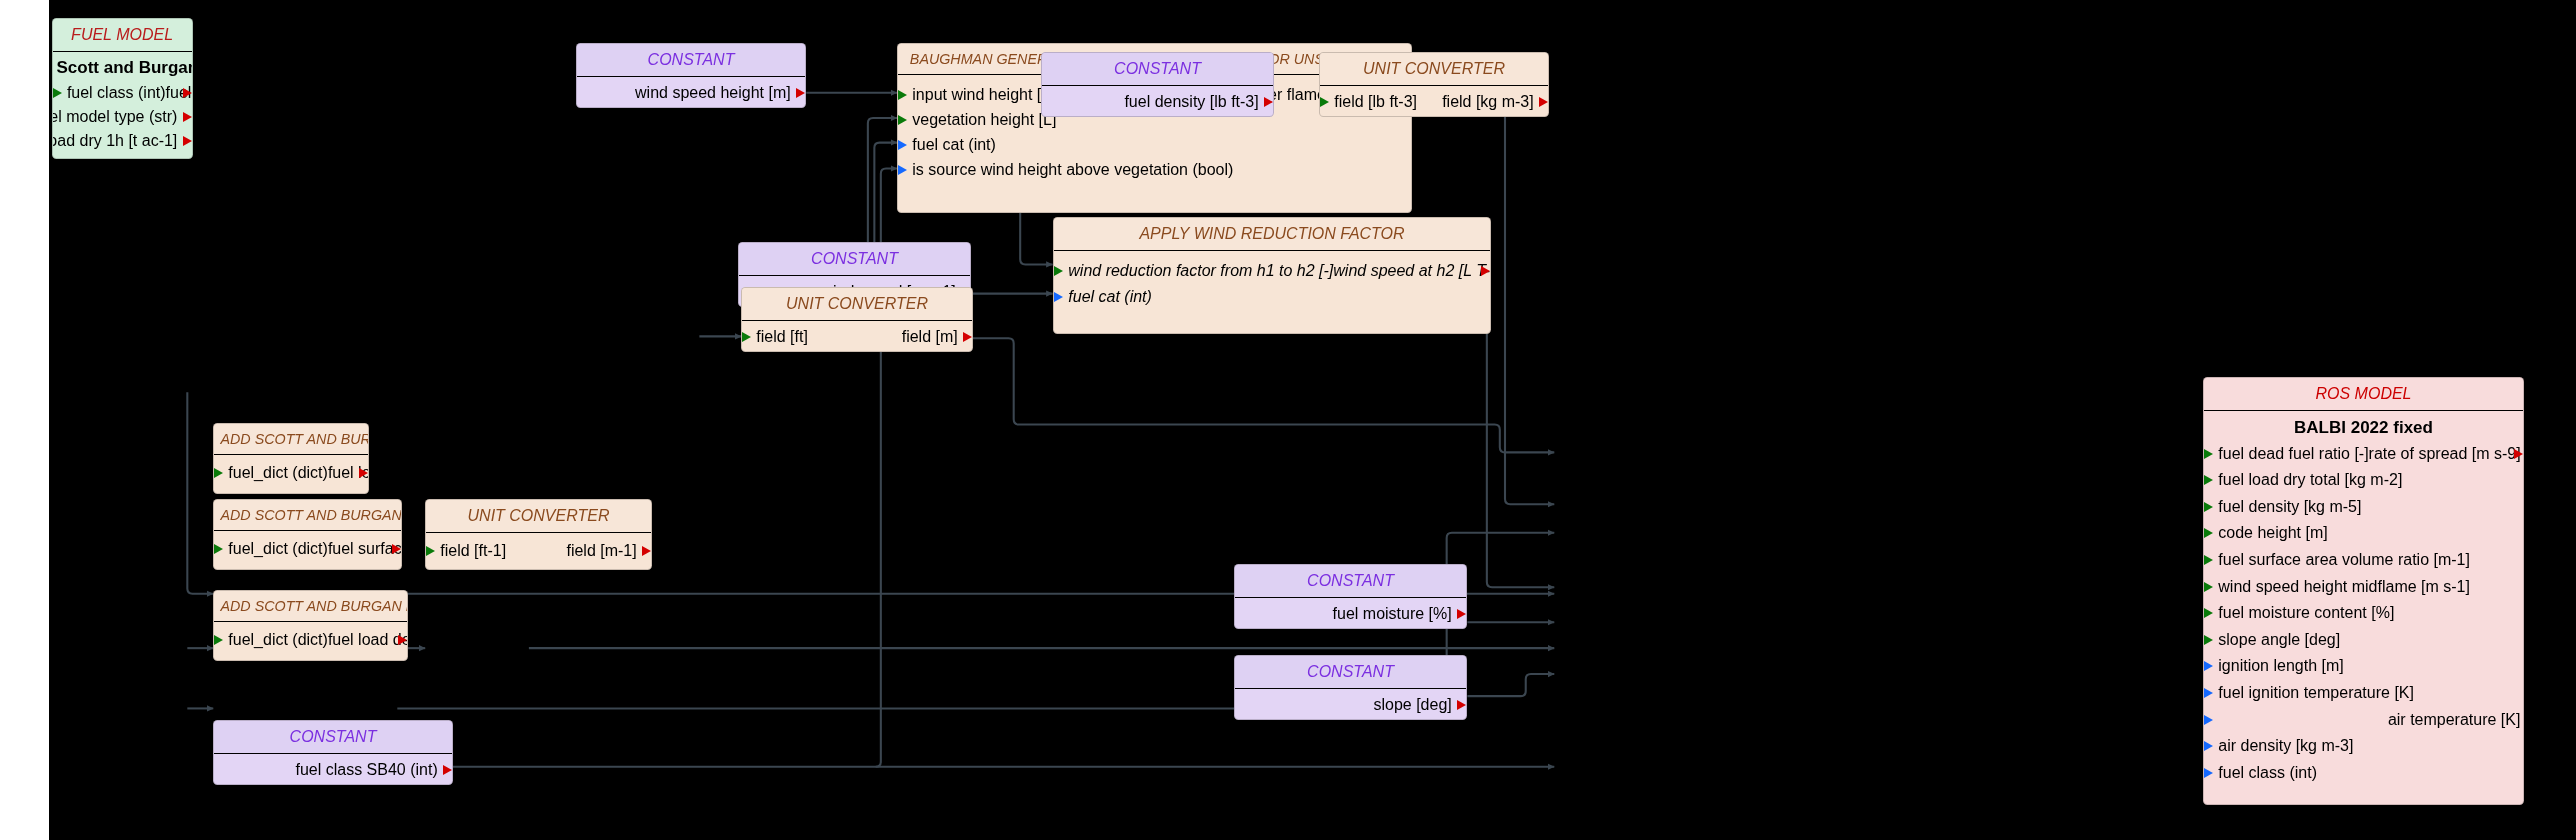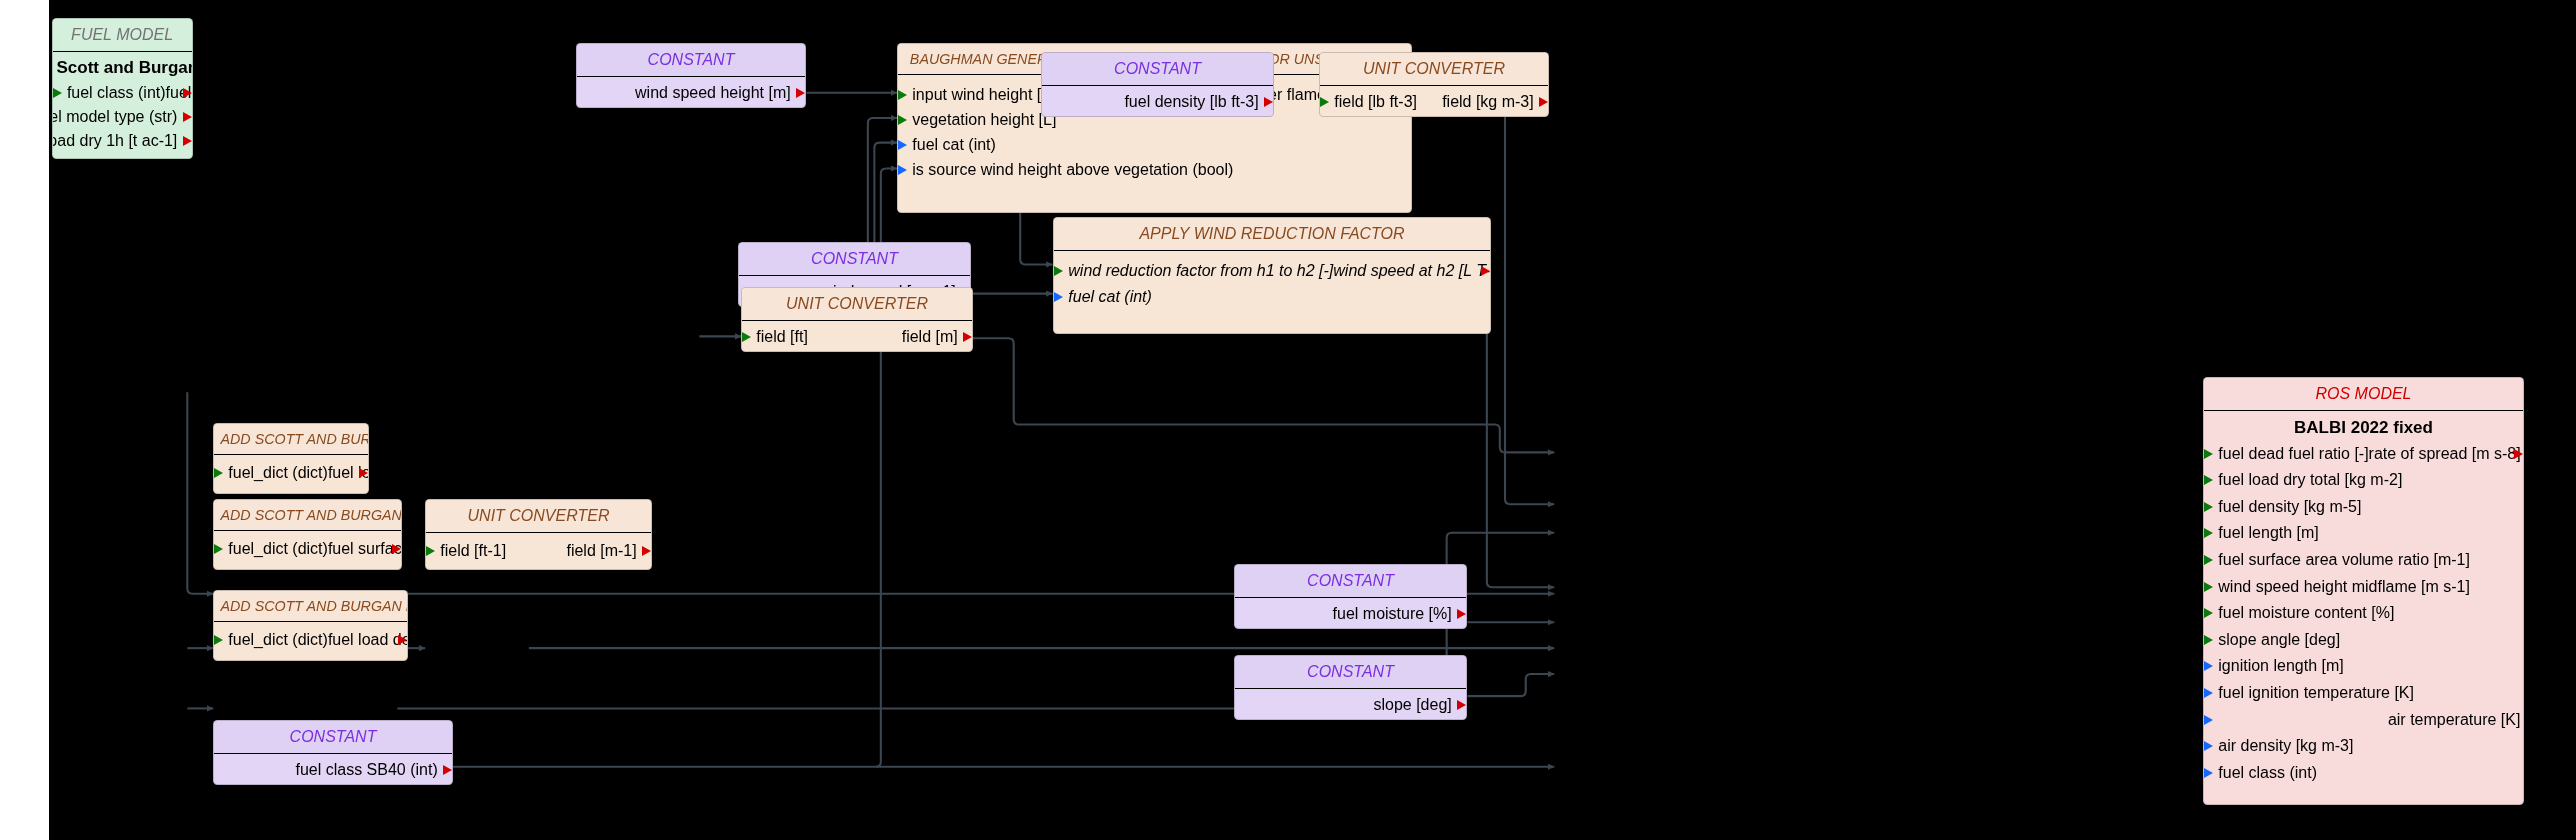--- a/index.html
+++ b/index.html
@@ -75,21 +75,21 @@
     transform:translateY(-50%);
     border-top:5.8px solid transparent;
     border-bottom:5.8px solid transparent;
   }
   .port.in{left:0px;border-left:9px solid #0a7a0a;}
   .port.in.blue{border-left-color:#1569ff;}
   .port.out{right:0px;border-left:9px solid #d40000;}
 
   
   .theme-fuel{background:#d4efdc;}
-  .theme-fuel .hdr{background:#d4efdc;color:#737373;}
+  .theme-fuel .hdr{background:#d4efdc;color:#b91c1c;}
   .theme-const{background:#e3d5f5;}
   .theme-const .hdr{background:#ded1f3;color:#7b2fe0;}
   .theme-op{background:#f7e5d6;}
   .theme-op .hdr{background:#f7e6d8;color:#8a4a1e;}
   .theme-ros{background:#f8dcdc;}
   .theme-ros .hdr{background:#f8dcdc;color:#cc0000;}
 
   .arrowhead{fill:#3b4650;}
   .edge{fill:none;stroke:#3b4650;stroke-width:3.2;}
 </style>
@@ -352,34 +352,34 @@
     </div>
 
     <div class="node theme-ros" style="left:2154px; top:377px; width:321px; height:428px;">
       <div class="hdr">ROS MODEL</div>
       <div class="body">
         <div class="subtitle">BALBI 2022 fixed</div>
         <div class="rows">
           <div class="row" style="height:26.6px;">
             <span class="port in"></span>
             <span class="in-lbl">fuel dead fuel ratio [-]</span>
-            <span class="out-lbl">rate of spread [m s-8]</span>
+            <span class="out-lbl">rate of spread [m s-9]</span>
             <span class="port out"></span>
           </div>
           <div class="row single-in" style="height:26.6px;">
             <span class="port in"></span>
             <span class="in-lbl">fuel load dry total [kg m-2]</span>
           </div>
           <div class="row single-in" style="height:26.6px;">
             <span class="port in"></span>
             <span class="in-lbl">fuel density [kg m-5]</span>
           </div>
           <div class="row single-in" style="height:26.6px;">
             <span class="port in"></span>
-            <span class="in-lbl">fuel length [m]</span>
+            <span class="in-lbl">code height [m]</span>
           </div>
           <div class="row single-in" style="height:26.6px;">
             <span class="port in"></span>
             <span class="in-lbl">fuel surface area volume ratio [m-1]</span>
           </div>
           <div class="row single-in" style="height:26.6px;">
             <span class="port in"></span>
             <span class="in-lbl">wind speed height midflame [m s-1]</span>
           </div>
           <div class="row single-in" style="height:26.6px;">

